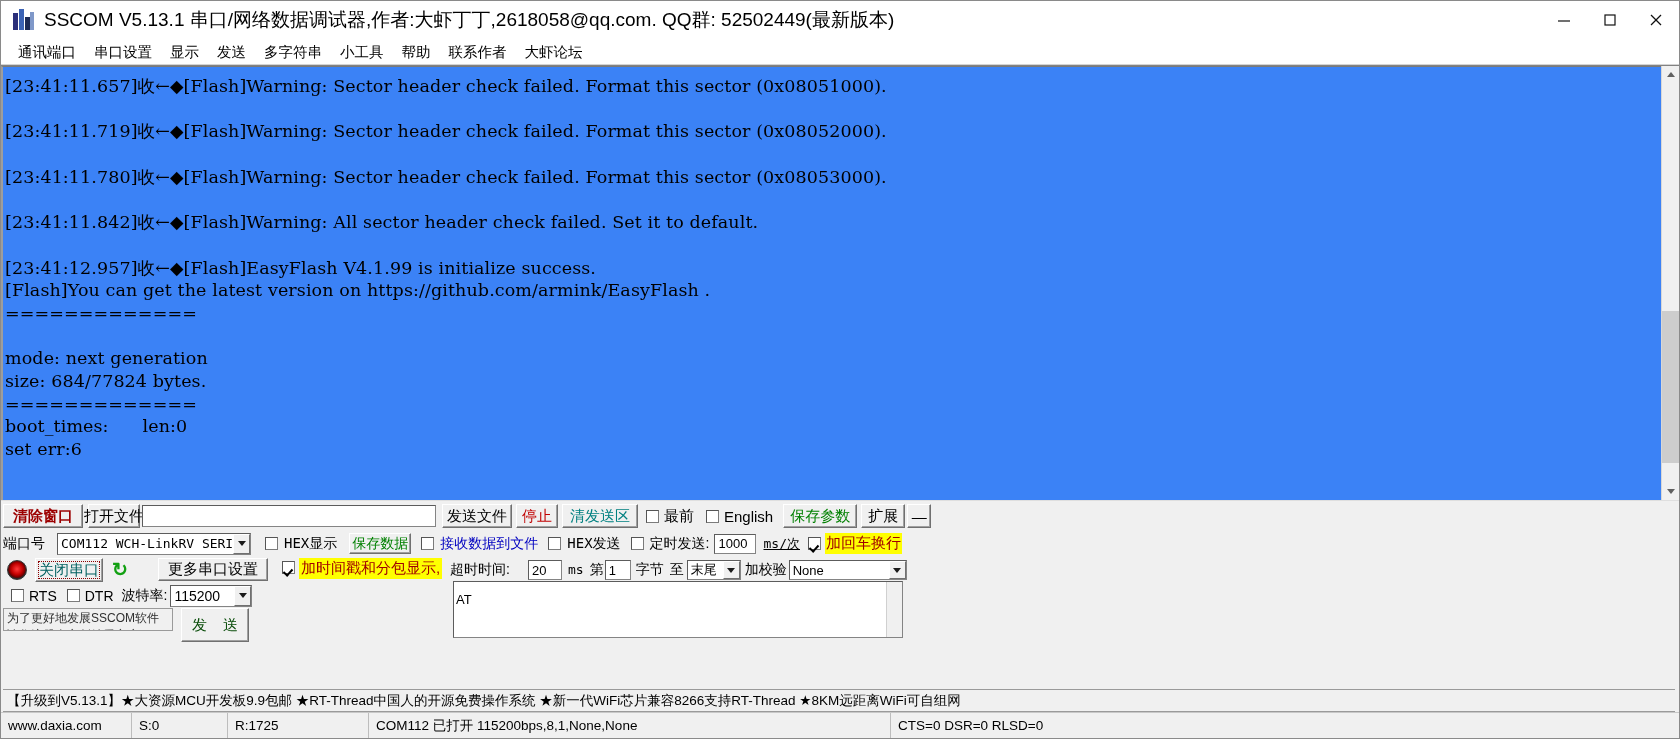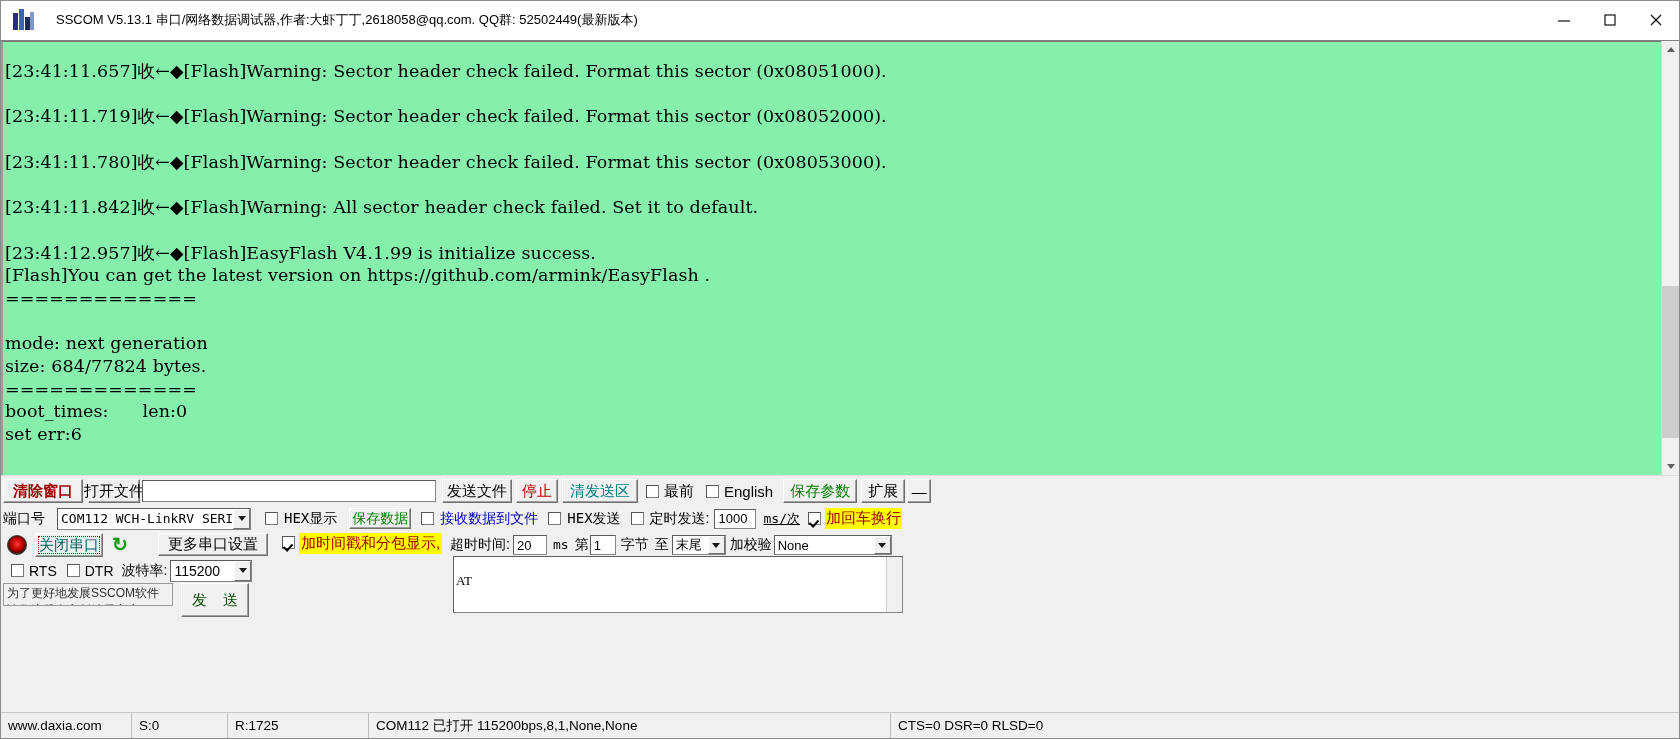--- a/index.html
+++ b/index.html
@@ -31,24 +31,23 @@
   .tb-icon{
     width:22px;height:22px;margin-left:12px;margin-right:9px;
     position:relative;flex:0 0 auto;
   }
   .tb-icon i{position:absolute;display:block;}
   .tb-icon .b1{left:0;top:4px;width:5px;height:17px;background:#2b2f7a;}
   .tb-icon .b2{left:6px;top:0px;width:5px;height:21px;background:#3c63b5;}
   .tb-icon .b3{left:12px;top:8px;width:5px;height:13px;background:#1d2a55;}
   .tb-icon .b4{left:17px;top:3px;width:4px;height:18px;background:#7f98c9;}
   .tb-title{
-    font-size:13px;color:#000;
+    font-size:19px;color:#000;
     white-space:nowrap;
     letter-spacing:0px;
-    margin-left:12px;
   }
   .tb-spacer{flex:1 1 auto;}
   .tb-btns{display:flex;height:38px;}
   .tb-btn{
     width:46px;height:38px;
     display:flex;align-items:center;justify-content:center;
     font-size:15px;color:#111;background:transparent;
   }
   .tb-btn svg{display:block;}
   .tb-close svg line{stroke:#111;}
@@ -74,24 +73,24 @@
     margin:0;
     display:flex;
     background:#ffffff;
     border-top:1px solid #828282;
     border-bottom:1px solid #dfdfdf;
     position:relative;
   }
   .term{
     flex:1 1 auto;
     overflow:hidden;
-    background:#86efac;
+    background:#3b82f6;
     border-left:2px solid #9d9d9d;
     border-top:1px solid #7a7a7a;
-    padding:18px 0 0 2px;
+    padding:8px 0 0 2px;
     box-sizing:border-box;
   }
   .term pre{
     margin:0;
     font-family:"DejaVu Serif", serif;
     font-size:17.5px;
     line-height:1.30;
     color:#000;
     white-space:pre;
     letter-spacing:0.1px;
@@ -213,23 +212,23 @@
   .hl{background:#ffff00;}
 
   
   .sendbox{
     position:absolute;left:452px;top:80px;
     width:450px;height:57px;
     background:#ffffff;
     border:1px solid #848484;
     border-top-color:#5c5c5c;border-left-color:#5c5c5c;
     box-sizing:border-box;
-    font-family:Liberation Serif, serif;
+    font-family:Liberation Sans, sans-serif;
     font-size:13px;
-    padding:16px 2px;
+    padding:10px 2px;
     overflow:hidden;
     color:#000;
   }
   .sendbox .sbscroll{
     position:absolute;right:0;top:0;bottom:0;width:15px;background:#f0f0f0;border-left:1px solid #d0d0d0;
   }
 
   
   .promo{
     position:absolute;left:2px;bottom:26px;
@@ -320,20 +319,31 @@
       </div>
       <div class="tb-btn tb-close">
         <svg width="16" height="16">
             <line x1="3" y1="3" x2="13" y2="13" stroke-width="1.3"></line>
             <line x1="13" y1="3" x2="3" y2="13" stroke-width="1.3"></line>
           </svg>
       </div>
     </div>
   </div>
 
+  <div class="menubar">
+    <div class="menu-item">通讯端口</div>
+    <div class="menu-item">串口设置</div>
+    <div class="menu-item">显示</div>
+    <div class="menu-item">发送</div>
+    <div class="menu-item">多字符串</div>
+    <div class="menu-item">小工具</div>
+    <div class="menu-item">帮助</div>
+    <div class="menu-item">联系作者</div>
+    <div class="menu-item">大虾论坛</div>
+  </div>
 
   <div class="term-wrap">
     <div class="term">
       <pre><span class="ln">[23:41:11.657]收←◆[Flash]Warning: Sector header check failed. Format this sector (0x08051000).</span><span class="gap"></span><span class="ln">[23:41:11.719]收←◆[Flash]Warning: Sector header check failed. Format this sector (0x08052000).</span><span class="gap"></span><span class="ln">[23:41:11.780]收←◆[Flash]Warning: Sector header check failed. Format this sector (0x08053000).</span><span class="gap"></span><span class="ln">[23:41:11.842]收←◆[Flash]Warning: All sector header check failed. Set it to default.</span><span class="gap"></span><span class="ln">[23:41:12.957]收←◆[Flash]EasyFlash V4.1.99 is initialize success.</span><span class="ln">[Flash]You can get the latest version on https://github.com/armink/EasyFlash .</span><span class="ln">=============</span><span class="gap"></span><span class="ln">mode: next generation</span><span class="ln">size: 684/77824 bytes.</span><span class="ln">=============</span><span class="ln">boot_times:      len:0</span><span class="ln">set err:6</span></pre>
     </div>
     <div class="vscroll">
       <div class="sb-arrow sb-up">
           <div class="tri"></div>
         </div>
       <div class="sb-track">
@@ -409,21 +419,21 @@
       </div>
       <div class="refresh" style="margin-left:9px;margin-top:3px;">↻</div>
       <div style="width:30px"></div>
       <div class="btn" style="width:110px;height:23px;margin-top:1px;font-size:15px;">更多串口设置</div>
 
       <div style="width:14px"></div>
       <div class="cb on" style="margin-top:4px;"></div>
       <div class="lbl hl" style="margin-left:4px;margin-top:1px;font-size:15px;color:#a00000;padding:1px 2px;">加时间戳和分包显示,</div>
       <div style="width:8px"></div>
       <div class="lbl" style="margin-top:4px;font-size:14px;">超时时间:</div>
-      <div class="ti" style="width:34px;height:20px;margin-left:3px;margin-top:3px;">20</div>
+      <div class="ti" style="width:34px;height:20px;margin-left:18px;margin-top:3px;">20</div>
       <div class="lbl mono" style="margin-left:6px;margin-top:5px;font-size:13px;">ms</div>
       <div class="lbl" style="margin-left:6px;margin-top:4px;font-size:14px;">第</div>
       <div class="ti" style="width:26px;height:20px;margin-left:1px;margin-top:3px;">1</div>
       <div class="lbl" style="margin-left:5px;margin-top:4px;font-size:14px;">字节</div>
       <div class="lbl" style="margin-left:6px;margin-top:4px;font-size:14px;">至</div>
       <div class="combo" style="width:54px;height:20px;margin-left:3px;margin-top:3px;">
         <div class="cval" style="font-size:13px;">末尾</div>
         <div class="carrow">
             <div class="tri"></div>
           </div>
@@ -460,20 +470,23 @@
         <div>请您注册嘉立创结尾客户</div>
       </div>
       <div class="btn sendbtn">发 送</div>
     </div>
 
     <div class="sendbox">
       <span>AT</span>
       <div class="sbscroll"></div>
     </div>
 
+    <div class="promo">
+      <span>【升级到V5.13.1】★大资源MCU开发板9.9包邮 ★RT-Thread中国人的开源免费操作系统 ★新一代WiFi芯片兼容8266支持RT-Thread ★8KM远距离WiFi可自组网</span>
+    </div>
 
     <div class="status">
       <div class="st-cell" style="width:131px;">www.daxia.com</div>
       <div class="st-cell" style="width:96px;">S:0</div>
       <div class="st-cell" style="width:141px;">R:1725</div>
       <div class="st-cell" style="width:522px;">COM112 已打开  115200bps,8,1,None,None</div>
       <div class="st-cell" style="width:400px;border-right:none;">CTS=0 DSR=0 RLSD=0</div>
     </div>
 
   </div>

